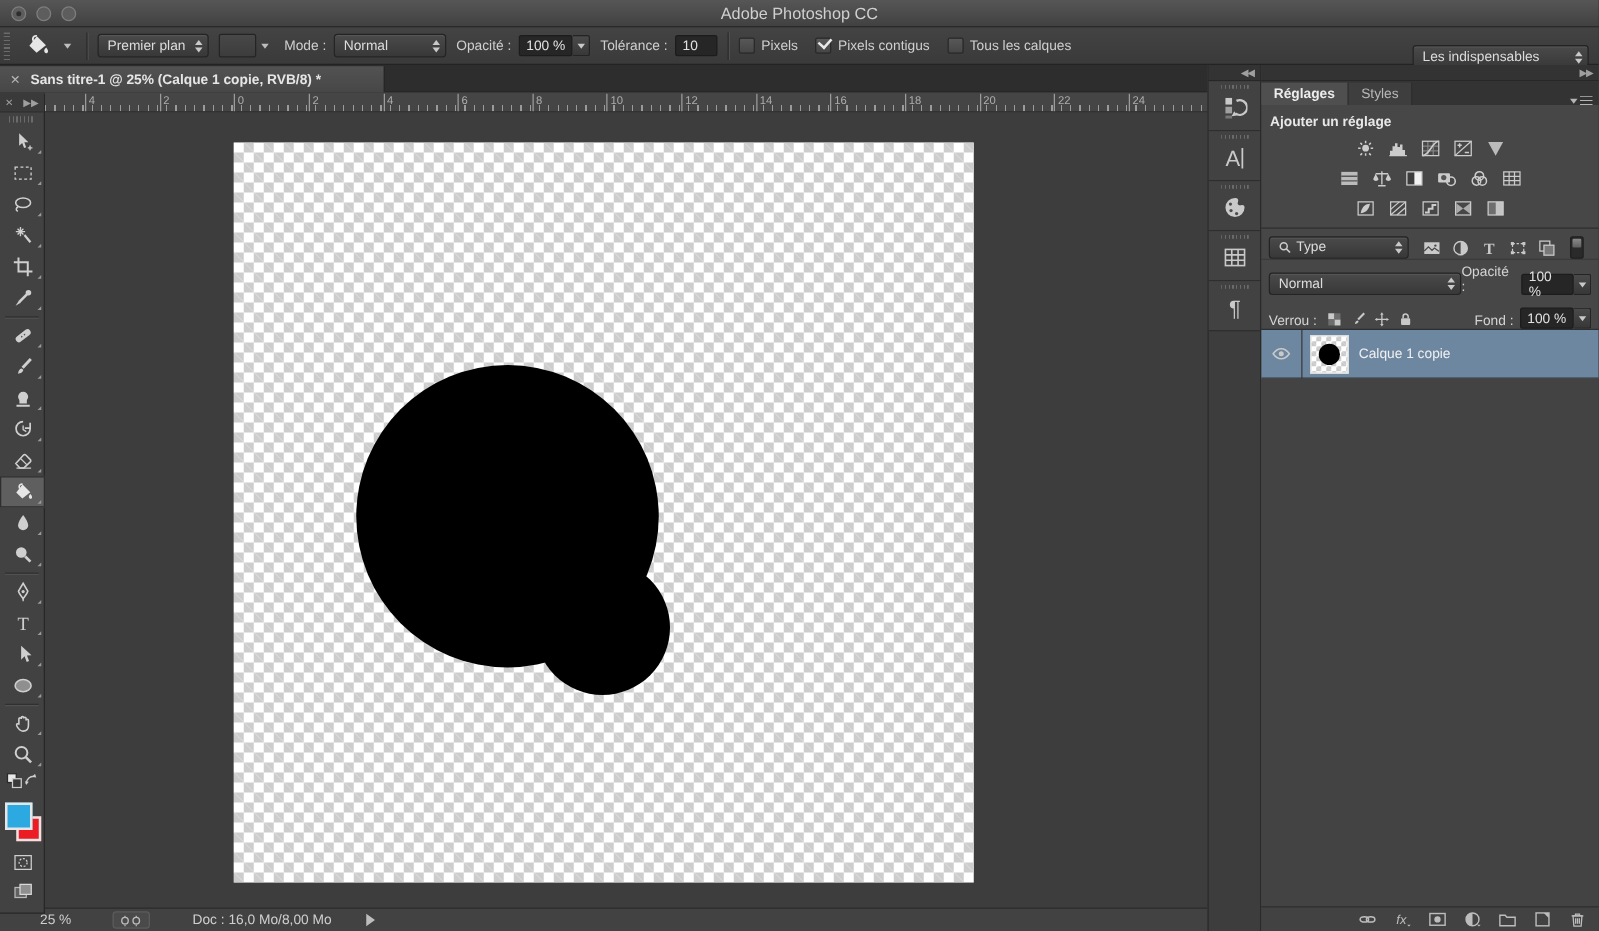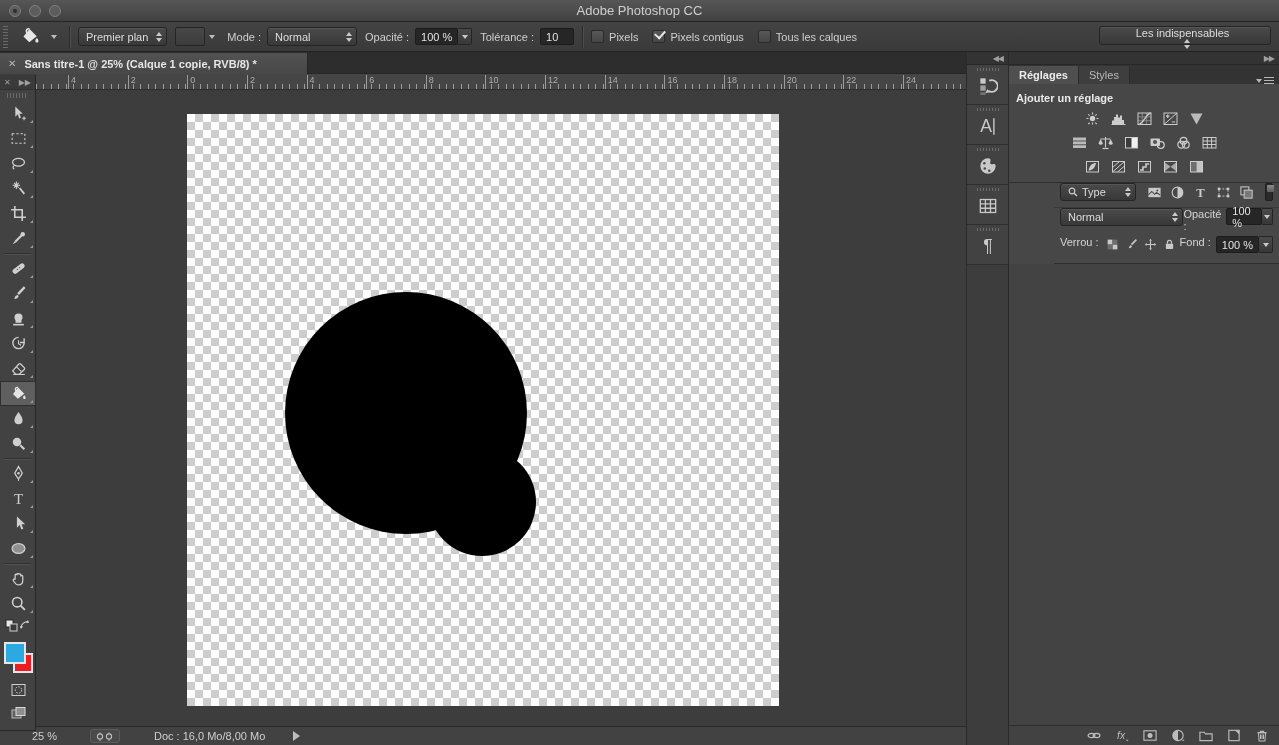--- a/index.html
+++ b/index.html
@@ -43,21 +43,21 @@
   .cbbox { width:13px; height:13px; background:linear-gradient(#585858,#464646); border:1px solid #2a2a2a;
     border-radius:2px; margin-right:5px; position:relative; }
   .cbbox.checked::after { content:''; position:absolute; left:2px; top:-1px; width:8px; height:5px;
     border-left:2px solid #e8e8e8; border-bottom:2px solid #e8e8e8; transform:rotate(-48deg); }
   #ob-bucket { width:30px; height:22px; margin-left:2px; }
   #ob-bucket svg { width:26px; height:20px; }
   .tiny-dn { width:0; height:0; border-left:3.5px solid transparent; border-right:3.5px solid transparent;
     border-top:4px solid #bdbdbd; margin:0 4px; }
   #pattern-swatch { width:30px; height:19px; background:linear-gradient(#484848,#3c3c3c);
     border:1px solid #242424; border-radius:2px; }
-  #workspace-combo { position:absolute; right:8px; top:4px; width:172px;flex-direction:column; }
+  #workspace-combo { position:absolute; right:8px; top:14px; width:141px; }
   #workspace-combo .cv { flex:1; }
 
   
   #docarea { position:absolute; left:0; top:52px; width:966px; height:693px; background:#3d3d3d; }
   #tabbar { position:absolute; left:0; top:0; width:100%; height:22px; background:#2d2d2d; border-bottom:1px solid #262626; }
   #doctab { position:absolute; left:0; top:1px; height:21px; min-width:308px; background:linear-gradient(#525252,#474747);
     border-right:1px solid #262626; display:flex; align-items:center; padding:0 14px 0 8px;
     color:#e6e6e6; font-size:11px; font-weight:bold; }
   #doctab .closex { color:#b5b5b5; font-weight:normal; margin-right:8px; font-size:10px; }
 
@@ -129,21 +129,21 @@
   .pmenu-lines { display:inline-block; width:10px; height:7px;
     background:repeating-linear-gradient(#b5b5b5 0 1px, transparent 1px 3px); }
 
   #adj-content { padding:6px 6px 8px 6px; border-bottom:1px solid #2f2f2f; }
   #adj-label { font-weight:bold; color:#e8e8e8; margin:2px 0 7px 1px; }
   .adjrow { display:flex; justify-content:center; gap:6px; margin-bottom:9px; }
   .adjrow:last-child { margin-bottom:0; }
   .adjicn { width:20px; height:15px; display:flex; align-items:center; justify-content:center; }
   .adjicn svg { width:17px; height:15px; }
 
-  .lrow { display:flex; align-items:flex-start; padding:0 6px;margin-left:45px; }
+  .lrow { display:flex; align-items:flex-end; padding:0 6px; }
   #filter-row { height:25px; border-bottom:1px solid #3a3a3a; }
   #filter-combo { width:112px; height:18px; }
   #filter-combo .cv { flex:1; margin-right:4px; }
   .ficn { width:22px; height:18px; display:flex; align-items:center; justify-content:center; margin-left:1px; }
   .ficn svg { width:15px; height:15px; }
   #filter-toggle { margin-left:8px; width:11px; height:18px; background:#2a2a2a; border:1px solid #1f1f1f;
     border-radius:2px; position:relative; }
   #filter-toggle::before { content:''; position:absolute; left:1px; top:1px; width:7px; height:7px;
     background:linear-gradient(#8a8a8a,#5f5f5f); border-radius:1px; }
   #blend-row { height:28px; }
@@ -752,20 +752,32 @@
               <path d="M5.5 7 V5.3 a2.5 2.5 0 0 1 5 0 V7" fill="none" stroke="#c9c9c9" stroke-width="1.5"></path>
             </svg>
           </span>
         </div>
       <span class="rlab">Fond :</span>
       <span class="field pct-combo">100 %</span>
       <span class="dropbtn"></span>
     </div>
 
     <div id="layers-list">
+        <div class="layer-row sel">
+          <span class="eye-cell">
+            <svg viewBox="0 0 16 12">
+              <path d="M1.5 6 C3.5 3.2 6 2 8 2 s4.5 1.2 6.5 4 C12.5 8.8 10 10 8 10 S3.5 8.8 1.5 6z" fill="none" stroke="#c9c9c9" stroke-width="1.2"></path>
+              <circle cx="8" cy="6" r="2" fill="#c9c9c9"></circle>
+            </svg>
+          </span>
+          <span class="thumb">
+            <span class="dot"></span>
+          </span>
+          <span class="layer-name">Calque 1 copie</span>
+        </div>
       </div>
 
     <div id="layers-footer">
         <span class="fbtn">
           <svg viewBox="0 0 16 16">
             <ellipse cx="5.3" cy="8" rx="3.6" ry="2.3" fill="none" stroke="#bdbdbd" stroke-width="1.3"></ellipse>
             <ellipse cx="10.7" cy="8" rx="3.6" ry="2.3" fill="none" stroke="#bdbdbd" stroke-width="1.3"></ellipse>
           </svg>
         </span>
         <span class="fbtn">

